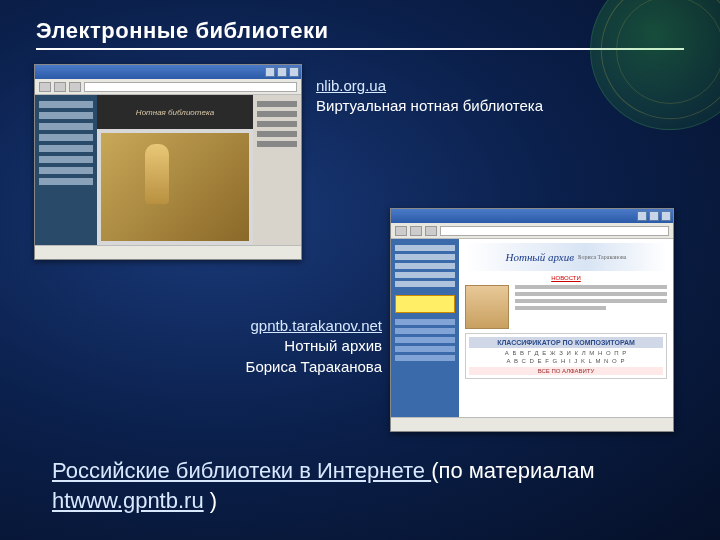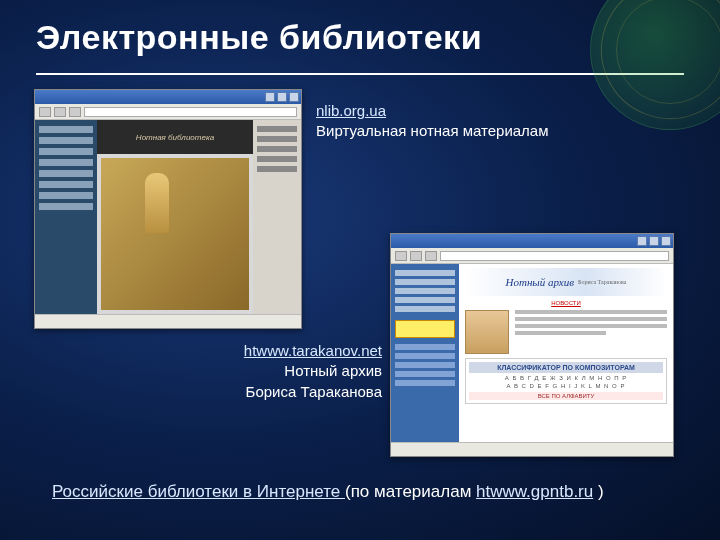--- a/index.html
+++ b/index.html
@@ -31,23 +31,23 @@
   }
   .globe-deco::after {
     content: "";
     position: absolute;
     inset: 25px;
     border-radius: 50%;
     border: 1px solid rgba(255,220,80,0.15);
   }
   h1.title {
     color: #fff;
-    font-size: 34px;
+    font-size: 22px;
     font-weight: bold;
-    padding: 18px 0 16px 36px;
+    padding: 18px 0 4px 36px;
     letter-spacing: 0.5px;
   }
   .underline {
     height: 2px;
     background: #fff;
     margin: 0 36px 10px 36px;
   }
   .content { position: relative; height: 430px; }
   .thumb {
     position: absolute;
@@ -92,21 +92,21 @@
   .thumb .pagebody {
     display: flex;
     height: calc(100% - 44px);
   }
   .thumb .statusbar {
     height: 14px;
     background: #e8e8e0;
     border-top: 1px solid #bbb;
   }
   
-  .t1 { left: 34px; top: 4px; width: 268px; height: 240px; }
+  .t1 { left: 34px; top: 4px; width: 268px; height: 196px; }
   .t1 .sidebar {
     width: 62px;
     background: #2a4a6a;
     padding: 6px 4px;
   }
   .t1 .sidebar .mrow {
     height: 7px;
     background: rgba(180,200,220,0.7);
     margin-bottom: 4px;
   }
@@ -223,21 +223,21 @@
   
   .cap {
     position: absolute;
     color: #fff;
     font-size: 15px;
     line-height: 1.35;
   }
   .cap a, .link { color: #d8e8ff; text-decoration: underline; }
   .cap1 { left: 316px; top: 16px; }
   .cap2 { left: 218px; top: 256px; text-align: right; width: 164px; }
-  .cap3 { left: 52px; top: 396px; font-size: 17px; }
+  .cap3 { left: 52px; top: 396px; font-size: 22px; }
 </style>
 </head>
 <body>
 
 <div class="globe-deco"></div>
 
 <h1 class="title">Электронные библиотеки</h1>
 <div class="underline"></div>
 
 <div class="content">
@@ -275,25 +275,25 @@
           <div class="rrow"></div>
         <div class="rrow"></div>
           <div class="rrow"></div>
       </div>
     </div>
     <div class="statusbar"></div>
   </div>
 
   <div class="cap cap1">
     <span class="link">nlib.org.ua</span><br>
-    <span>Виртуальная нотная материалам</span>
+    <span>Виртуальная нотная библиотека</span>
   </div>
 
   <div class="cap cap2">
-    <span class="link">htwww.tarakanov.net</span><br>
+    <span class="link">gpntb.tarakanov.net</span><br>
     <span>Нотный архив</span><br>
     <span>Бориса Тараканова</span>
   </div>
 
   <div class="thumb t2">
     <div class="titlebar">
       <div class="btn"></div>
       <div class="btn"></div>
       <div class="btn"></div>
     </div>

